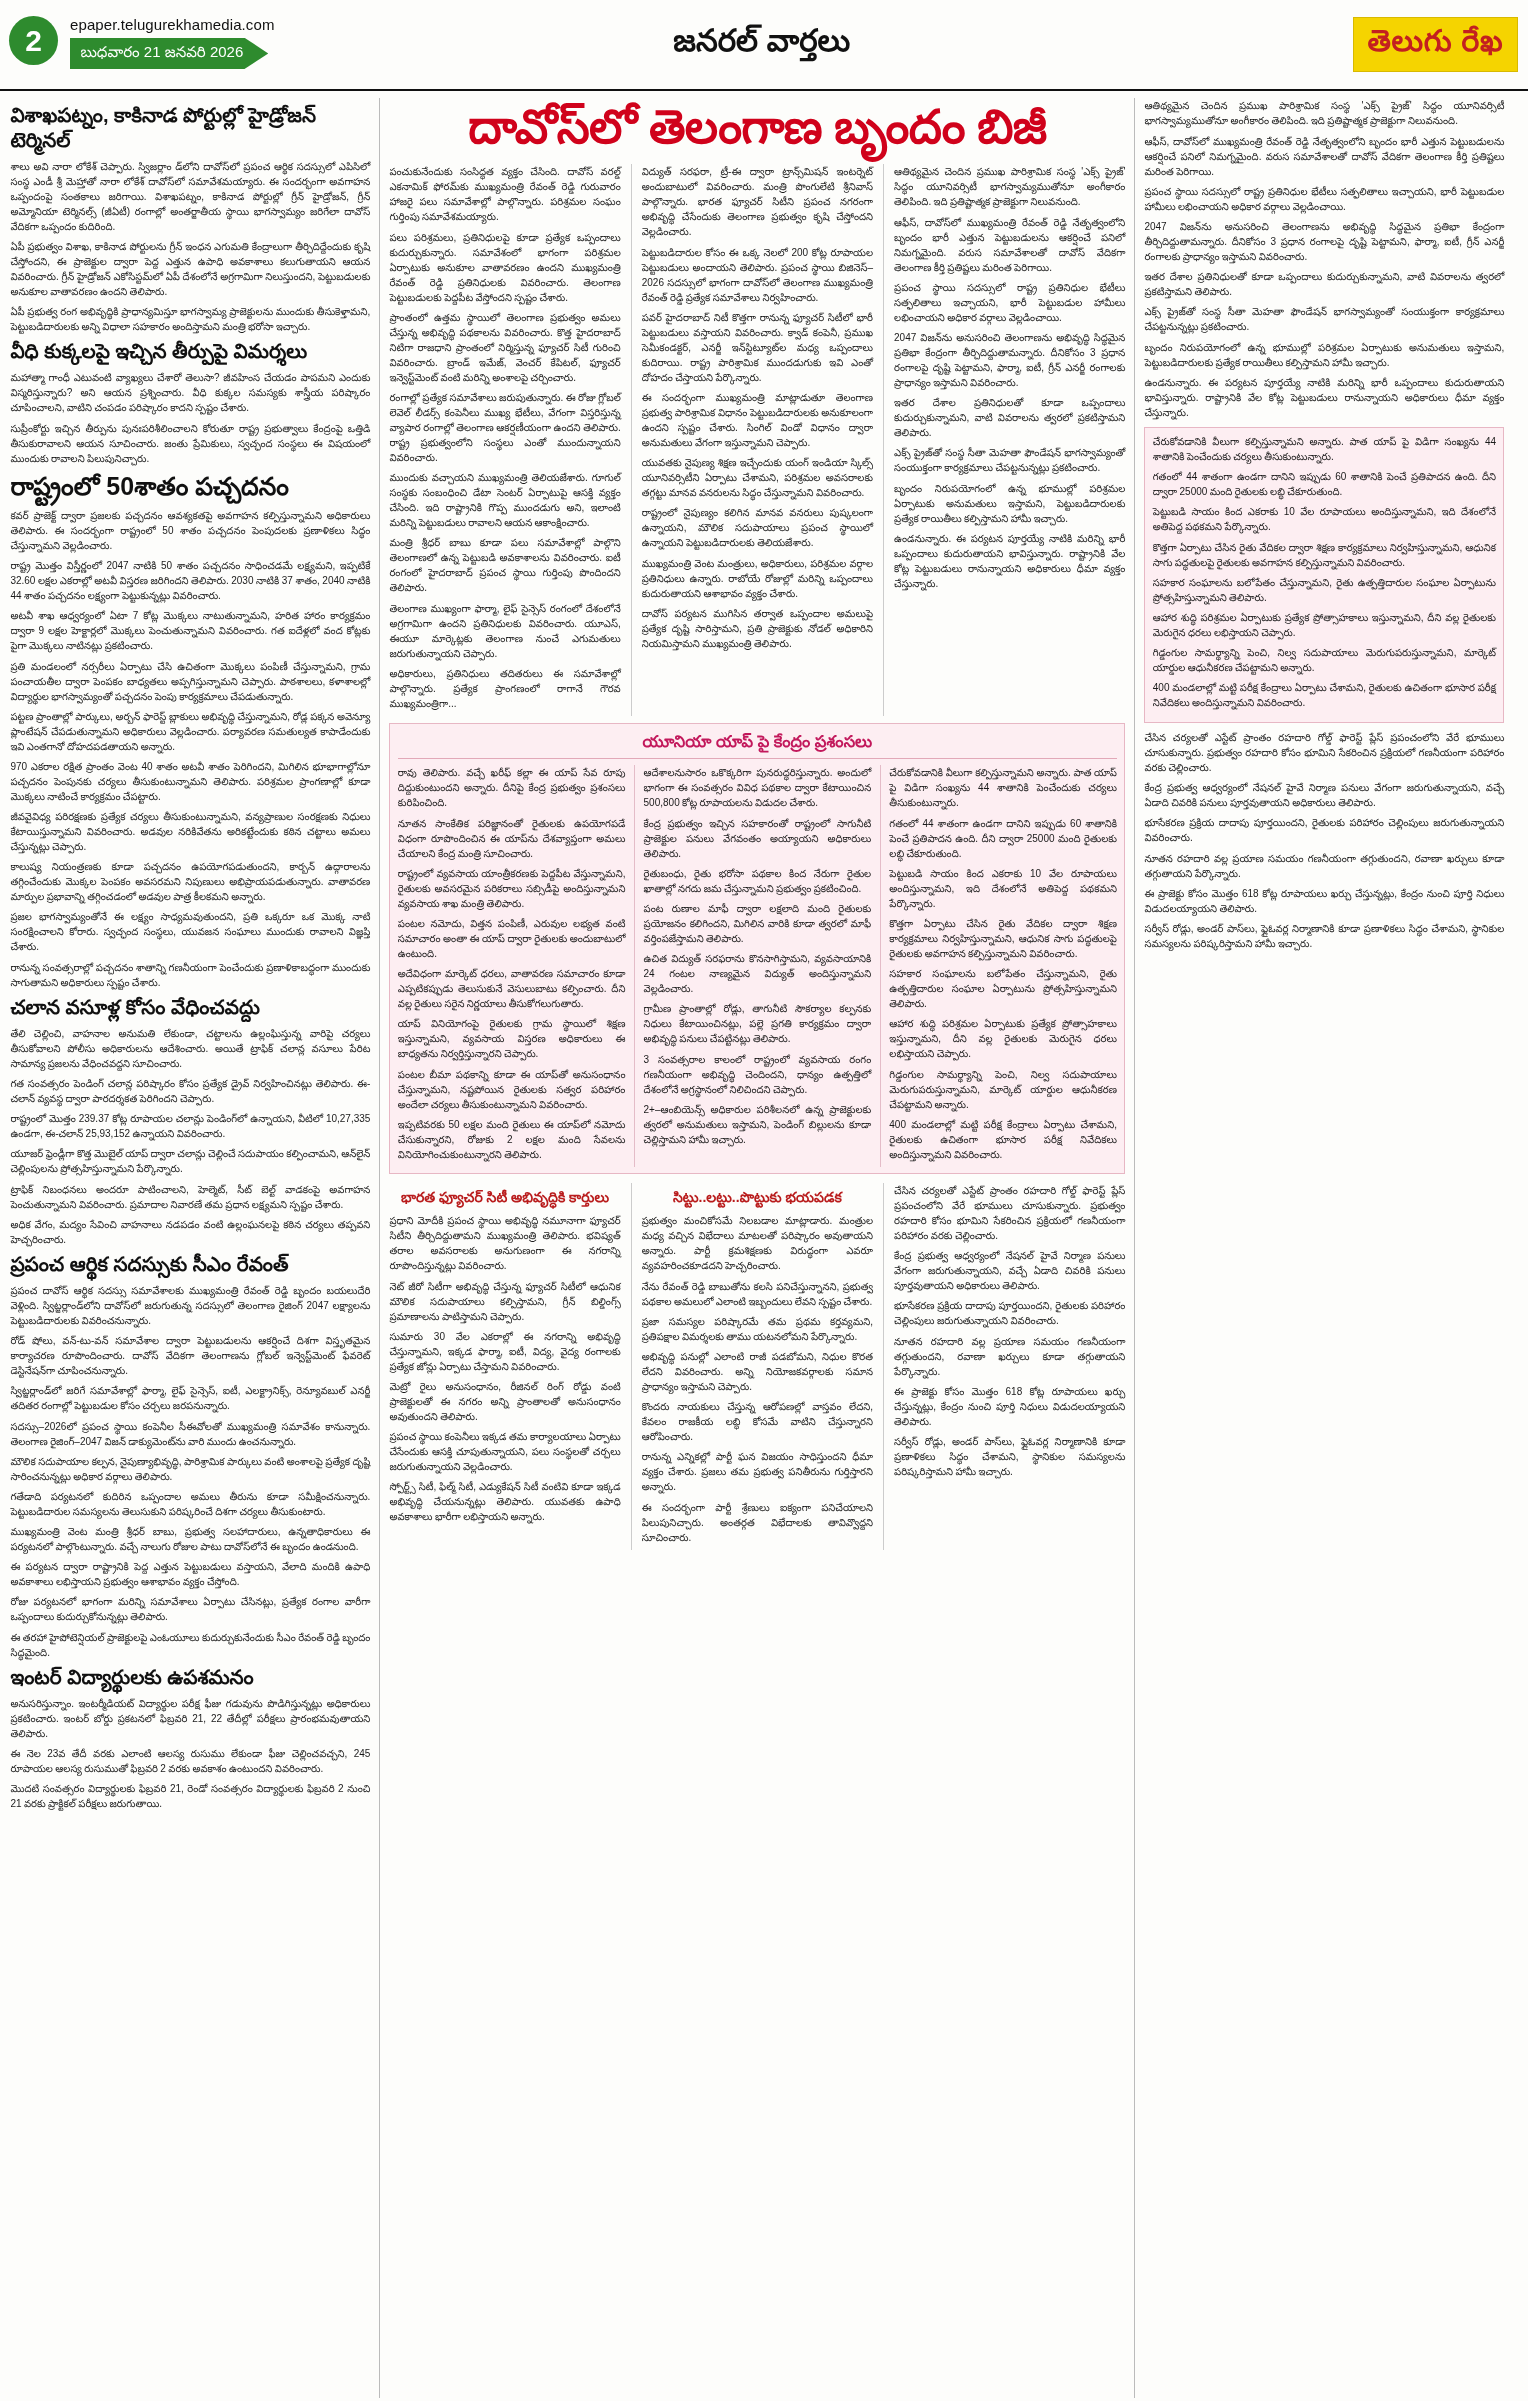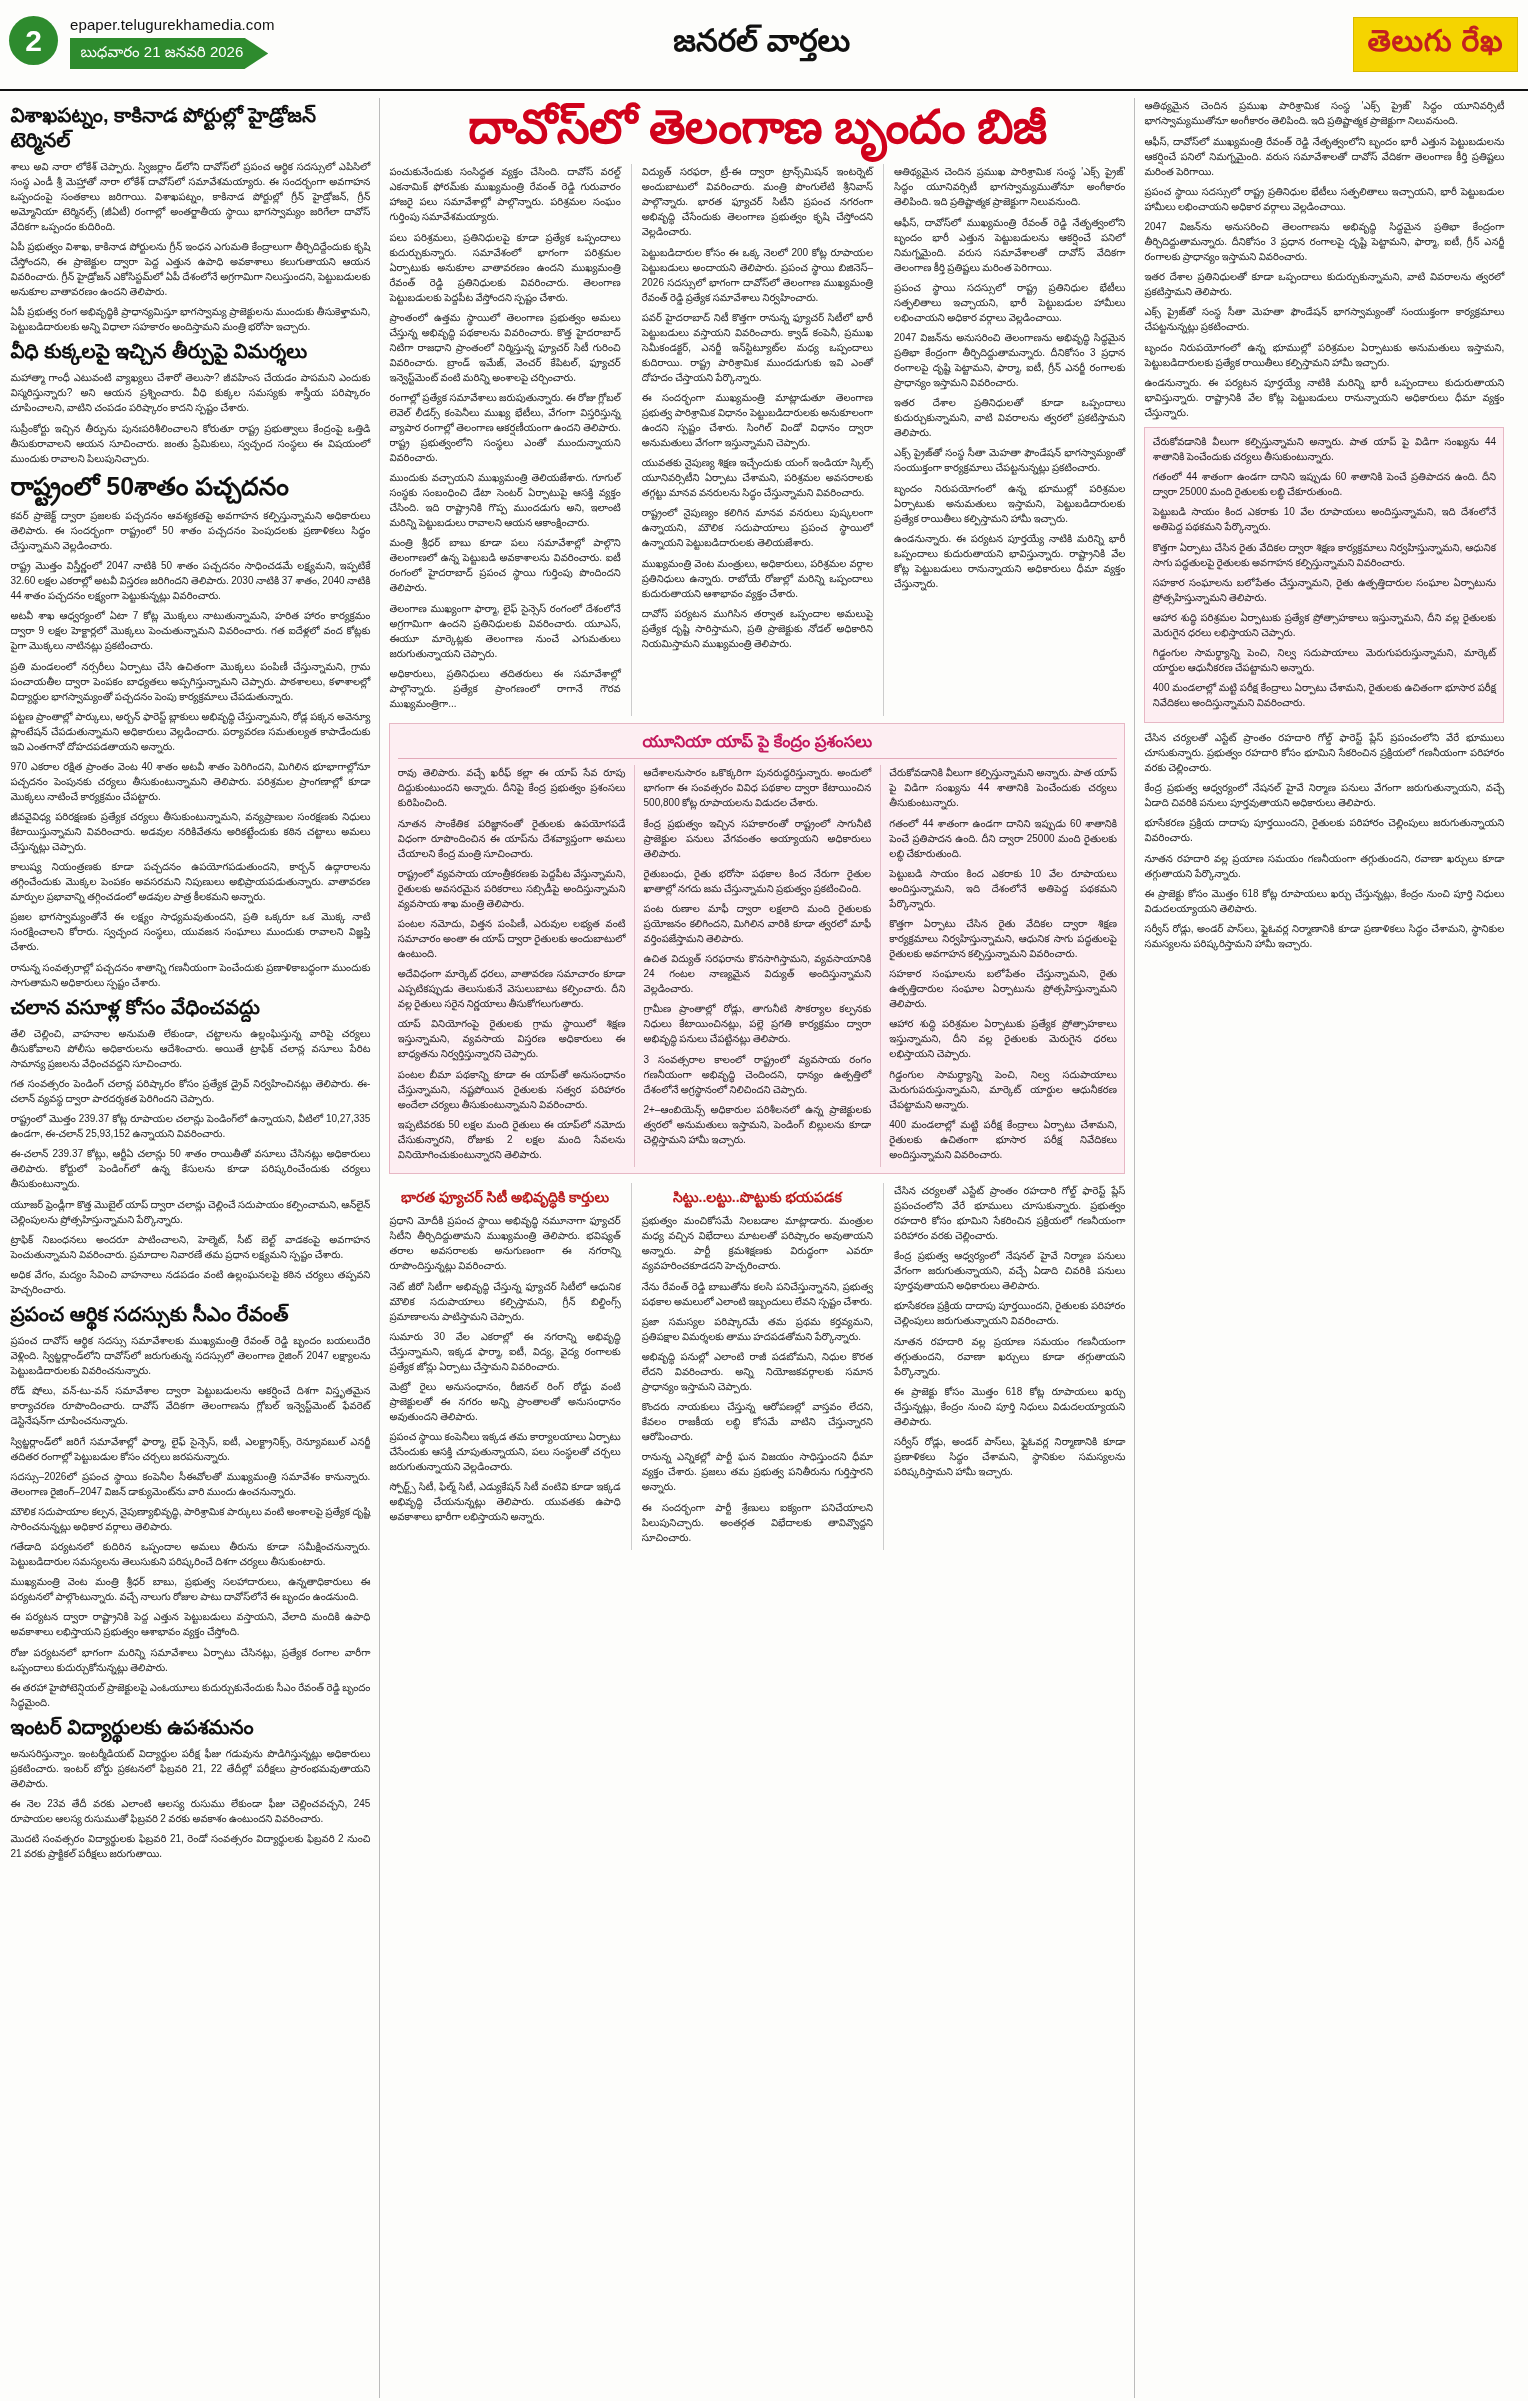--- a/index.html
+++ b/index.html
@@ -259,21 +259,20 @@
         <p class="para">కాలుష్య నియంత్రణకు కూడా పచ్చదనం ఉపయోగపడుతుందని, కార్బన్ ఉద్గారాలను తగ్గించేందుకు మొక్కల పెంపకం అవసరమని నిపుణులు అభిప్రాయపడుతున్నారు. వాతావరణ మార్పుల ప్రభావాన్ని తగ్గించడంలో అడవుల పాత్ర కీలకమని అన్నారు.</p>
         <p class="para">ప్రజల భాగస్వామ్యంతోనే ఈ లక్ష్యం సాధ్యమవుతుందని, ప్రతి ఒక్కరూ ఒక మొక్క నాటి సంరక్షించాలని కోరారు. స్వచ్ఛంద సంస్థలు, యువజన సంఘాలు ముందుకు రావాలని విజ్ఞప్తి చేశారు.</p>
         <p class="para">రానున్న సంవత్సరాల్లో పచ్చదనం శాతాన్ని గణనీయంగా పెంచేందుకు ప్రణాళికాబద్ధంగా ముందుకు సాగుతామని అధికారులు స్పష్టం చేశారు.</p>
       </div>
 
       <div>
         <div class="headline">చలాన వసూళ్ల కోసం వేధించవద్దు</div>
         <p class="para">తేలి చెల్లించి, వాహనాల అనుమతి లేకుండా, చట్టాలను ఉల్లంఘిస్తున్న వారిపై చర్యలు తీసుకోవాలని పోలీసు అధికారులను ఆదేశించారు. అయితే ట్రాఫిక్ చలాన్ల వసూలు పేరిట సామాన్య ప్రజలను వేధించవద్దని సూచించారు.</p>
         <p class="para">గత సంవత్సరం పెండింగ్ చలాన్ల పరిష్కారం కోసం ప్రత్యేక డ్రైవ్ నిర్వహించినట్లు తెలిపారు. ఈ-చలాన్ వ్యవస్థ ద్వారా పారదర్శకత పెరిగిందని చెప్పారు.</p>
         <p class="para">రాష్ట్రంలో మొత్తం 239.37 కోట్ల రూపాయల చలాన్లు పెండింగ్‌లో ఉన్నాయని, వీటిలో 10,27,335 ఉండగా, ఈ-చలాన్ 25,93,152 ఉన్నాయని వివరించారు.</p>
-        <p class="para">ఈ-చలాన్ 239.37 కోట్లు, ఆర్టీఏ చలాన్లు 50 శాతం రాయితీతో వసూలు చేసినట్లు అధికారులు తెలిపారు. కోర్టులో పెండింగ్‌లో ఉన్న కేసులను కూడా పరిష్కరించేందుకు చర్యలు తీసుకుంటున్నారు.</p>
         <p class="para">యూజర్ ఫ్రెండ్లీగా కొత్త మొబైల్ యాప్ ద్వారా చలాన్లు చెల్లించే సదుపాయం కల్పించామని, ఆన్‌లైన్ చెల్లింపులను ప్రోత్సహిస్తున్నామని పేర్కొన్నారు.</p>
         <p class="para">ట్రాఫిక్ నిబంధనలు అందరూ పాటించాలని, హెల్మెట్, సీట్ బెల్ట్ వాడకంపై అవగాహన పెంచుతున్నామని వివరించారు. ప్రమాదాల నివారణే తమ ప్రధాన లక్ష్యమని స్పష్టం చేశారు.</p>
         <p class="para">అధిక వేగం, మద్యం సేవించి వాహనాలు నడపడం వంటి ఉల్లంఘనలపై కఠిన చర్యలు తప్పవని హెచ్చరించారు.</p>
       </div>
 
       <div>
         <div class="headline">ప్రపంచ ఆర్థిక సదస్సుకు సీఎం రేవంత్</div>
         <p class="para">ప్రపంచ దావోస్ ఆర్థిక సదస్సు సమావేశాలకు ముఖ్యమంత్రి రేవంత్ రెడ్డి బృందం బయలుదేరి వెళ్లింది. స్విట్జర్లాండ్‌లోని దావోస్‌లో జరుగుతున్న సదస్సులో తెలంగాణ రైజింగ్ 2047 లక్ష్యాలను పెట్టుబడిదారులకు వివరించనున్నారు.</p>
         <p class="para">రోడ్ షోలు, వన్-టు-వన్ సమావేశాల ద్వారా పెట్టుబడులను ఆకర్షించే దిశగా విస్తృతమైన కార్యాచరణ రూపొందించారు. దావోస్ వేదికగా తెలంగాణను గ్లోబల్ ఇన్వెస్ట్‌మెంట్ ఫేవరెట్ డెస్టినేషన్‌గా చూపించనున్నారు.</p>
         <p class="para">స్విట్జర్లాండ్‌లో జరిగే సమావేశాల్లో ఫార్మా, లైఫ్ సైన్సెస్, ఐటీ, ఎలక్ట్రానిక్స్, రెన్యూవబుల్ ఎనర్జీ తదితర రంగాల్లో పెట్టుబడుల కోసం చర్చలు జరపనున్నారు.</p>
@@ -375,21 +374,21 @@
           <p class="para">నెట్ జీరో సిటీగా అభివృద్ధి చేస్తున్న ఫ్యూచర్ సిటీలో ఆధునిక మౌలిక సదుపాయాలు కల్పిస్తామని, గ్రీన్ బిల్డింగ్స్ ప్రమాణాలను పాటిస్తామని చెప్పారు.</p>
           <p class="para">సుమారు 30 వేల ఎకరాల్లో ఈ నగరాన్ని అభివృద్ధి చేస్తున్నామని, ఇక్కడ ఫార్మా, ఐటీ, విద్య, వైద్య రంగాలకు ప్రత్యేక జోన్లు ఏర్పాటు చేస్తామని వివరించారు.</p>
           <p class="para">మెట్రో రైలు అనుసంధానం, రీజినల్ రింగ్ రోడ్డు వంటి ప్రాజెక్టులతో ఈ నగరం అన్ని ప్రాంతాలతో అనుసంధానం అవుతుందని తెలిపారు.</p>
           <p class="para">ప్రపంచ స్థాయి కంపెనీలు ఇక్కడ తమ కార్యాలయాలు ఏర్పాటు చేసేందుకు ఆసక్తి చూపుతున్నాయని, పలు సంస్థలతో చర్చలు జరుగుతున్నాయని వెల్లడించారు.</p>
           <p class="para">స్పోర్ట్స్ సిటీ, ఫిల్మ్ సిటీ, ఎడ్యుకేషన్ సిటీ వంటివి కూడా ఇక్కడ అభివృద్ధి చేయనున్నట్లు తెలిపారు. యువతకు ఉపాధి అవకాశాలు భారీగా లభిస్తాయని అన్నారు.</p>
         </div>
         <div class="mc">
           <div class="sub-red center">సిట్టు..లట్టు..పొట్టుకు భయపడక</div>
           <p class="para">ప్రభుత్వం మంచికోసమే నిలబడాల మాట్లాడారు. మంత్రుల మధ్య వచ్చిన విభేదాలు మాటలతో పరిష్కారం అవుతాయని అన్నారు. పార్టీ క్రమశిక్షణకు విరుద్ధంగా ఎవరూ వ్యవహరించకూడదని హెచ్చరించారు.</p>
           <p class="para">నేను రేవంత్ రెడ్డి బాబుతోను కలసి పనిచేస్తున్నానని, ప్రభుత్వ పథకాల అమలులో ఎలాంటి ఇబ్బందులు లేవని స్పష్టం చేశారు.</p>
-          <p class="para">ప్రజా సమస్యల పరిష్కారమే తమ ప్రథమ కర్తవ్యమని, ప్రతిపక్షాల విమర్శలకు తాము హదపడతోమని పేర్కొన్నారు.</p>
+          <p class="para">ప్రజా సమస్యల పరిష్కారమే తమ ప్రథమ కర్తవ్యమని, ప్రతిపక్షాల విమర్శలకు తాము యటనలోమని పేర్కొన్నారు.</p>
           <p class="para">అభివృద్ధి పనుల్లో ఎలాంటి రాజీ పడబోమని, నిధుల కొరత లేదని వివరించారు. అన్ని నియోజకవర్గాలకు సమాన ప్రాధాన్యం ఇస్తామని చెప్పారు.</p>
           <p class="para">కొందరు నాయకులు చేస్తున్న ఆరోపణల్లో వాస్తవం లేదని, కేవలం రాజకీయ లబ్ధి కోసమే వాటిని చేస్తున్నారని ఆరోపించారు.</p>
           <p class="para">రానున్న ఎన్నికల్లో పార్టీ ఘన విజయం సాధిస్తుందని ధీమా వ్యక్తం చేశారు. ప్రజలు తమ ప్రభుత్వ పనితీరును గుర్తిస్తారని అన్నారు.</p>
           <p class="para">ఈ సందర్భంగా పార్టీ శ్రేణులు ఐక్యంగా పనిచేయాలని పిలుపునిచ్చారు. అంతర్గత విభేదాలకు తావివ్వొద్దని సూచించారు.</p>
         </div>
         <div class="mc">
           <p class="para">చేసిన చర్యలతో ఎస్టేట్ ప్రాంతం రహదారి గోల్డ్ ఫారెస్ట్ ప్లేస్ ప్రపంచంలోని వేరే భూములు చూసుకున్నారు. ప్రభుత్వం రహదారి కోసం భూమిని సేకరించిన ప్రక్రియలో గణనీయంగా పరిహారం వరకు చెల్లించారు.</p>
           <p class="para">కేంద్ర ప్రభుత్వ ఆధ్వర్యంలో నేషనల్ హైవే నిర్మాణ పనులు వేగంగా జరుగుతున్నాయని, వచ్చే ఏడాది చివరికి పనులు పూర్తవుతాయని అధికారులు తెలిపారు.</p>
           <p class="para">భూసేకరణ ప్రక్రియ దాదాపు పూర్తయిందని, రైతులకు పరిహారం చెల్లింపులు జరుగుతున్నాయని వివరించారు.</p>
           <p class="para">నూతన రహదారి వల్ల ప్రయాణ సమయం గణనీయంగా తగ్గుతుందని, రవాణా ఖర్చులు కూడా తగ్గుతాయని పేర్కొన్నారు.</p>

